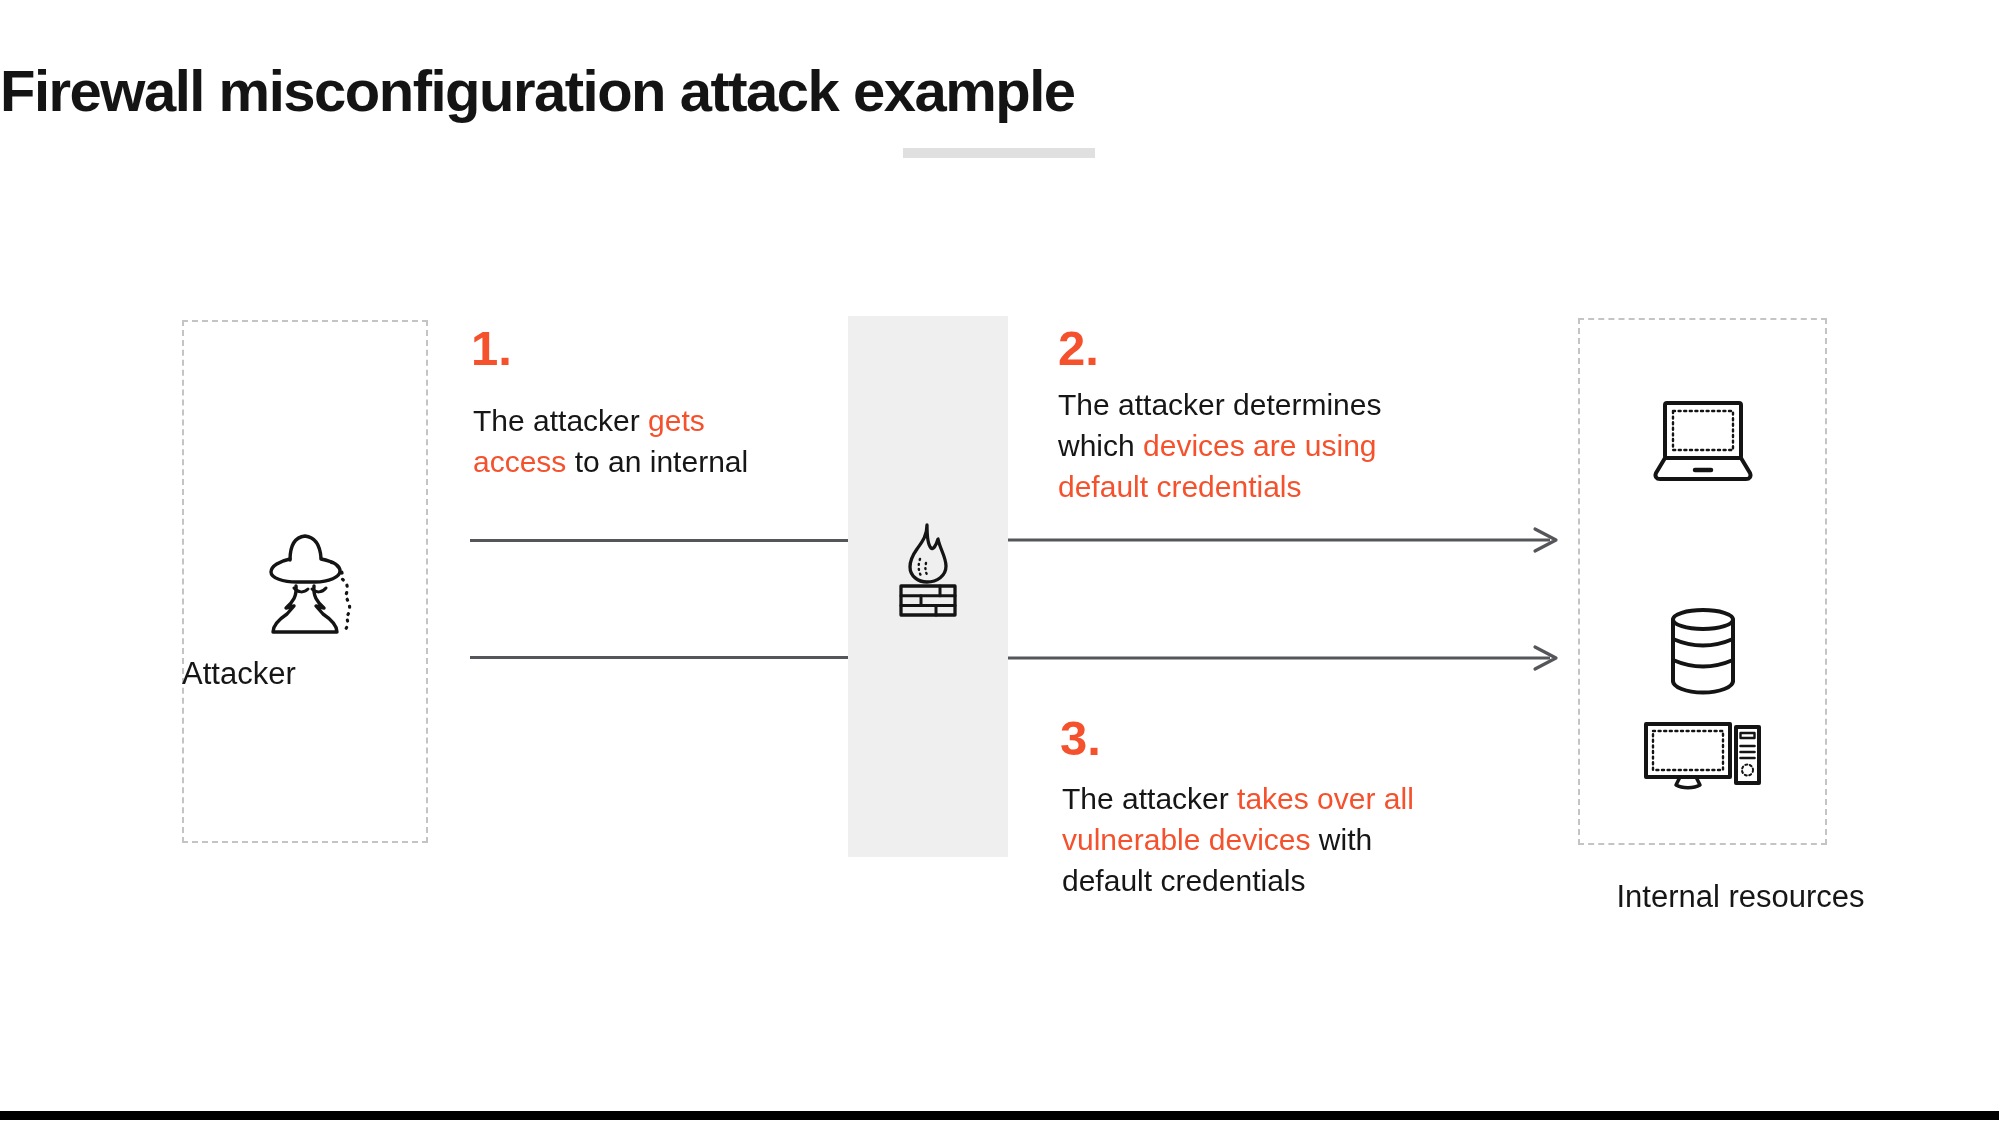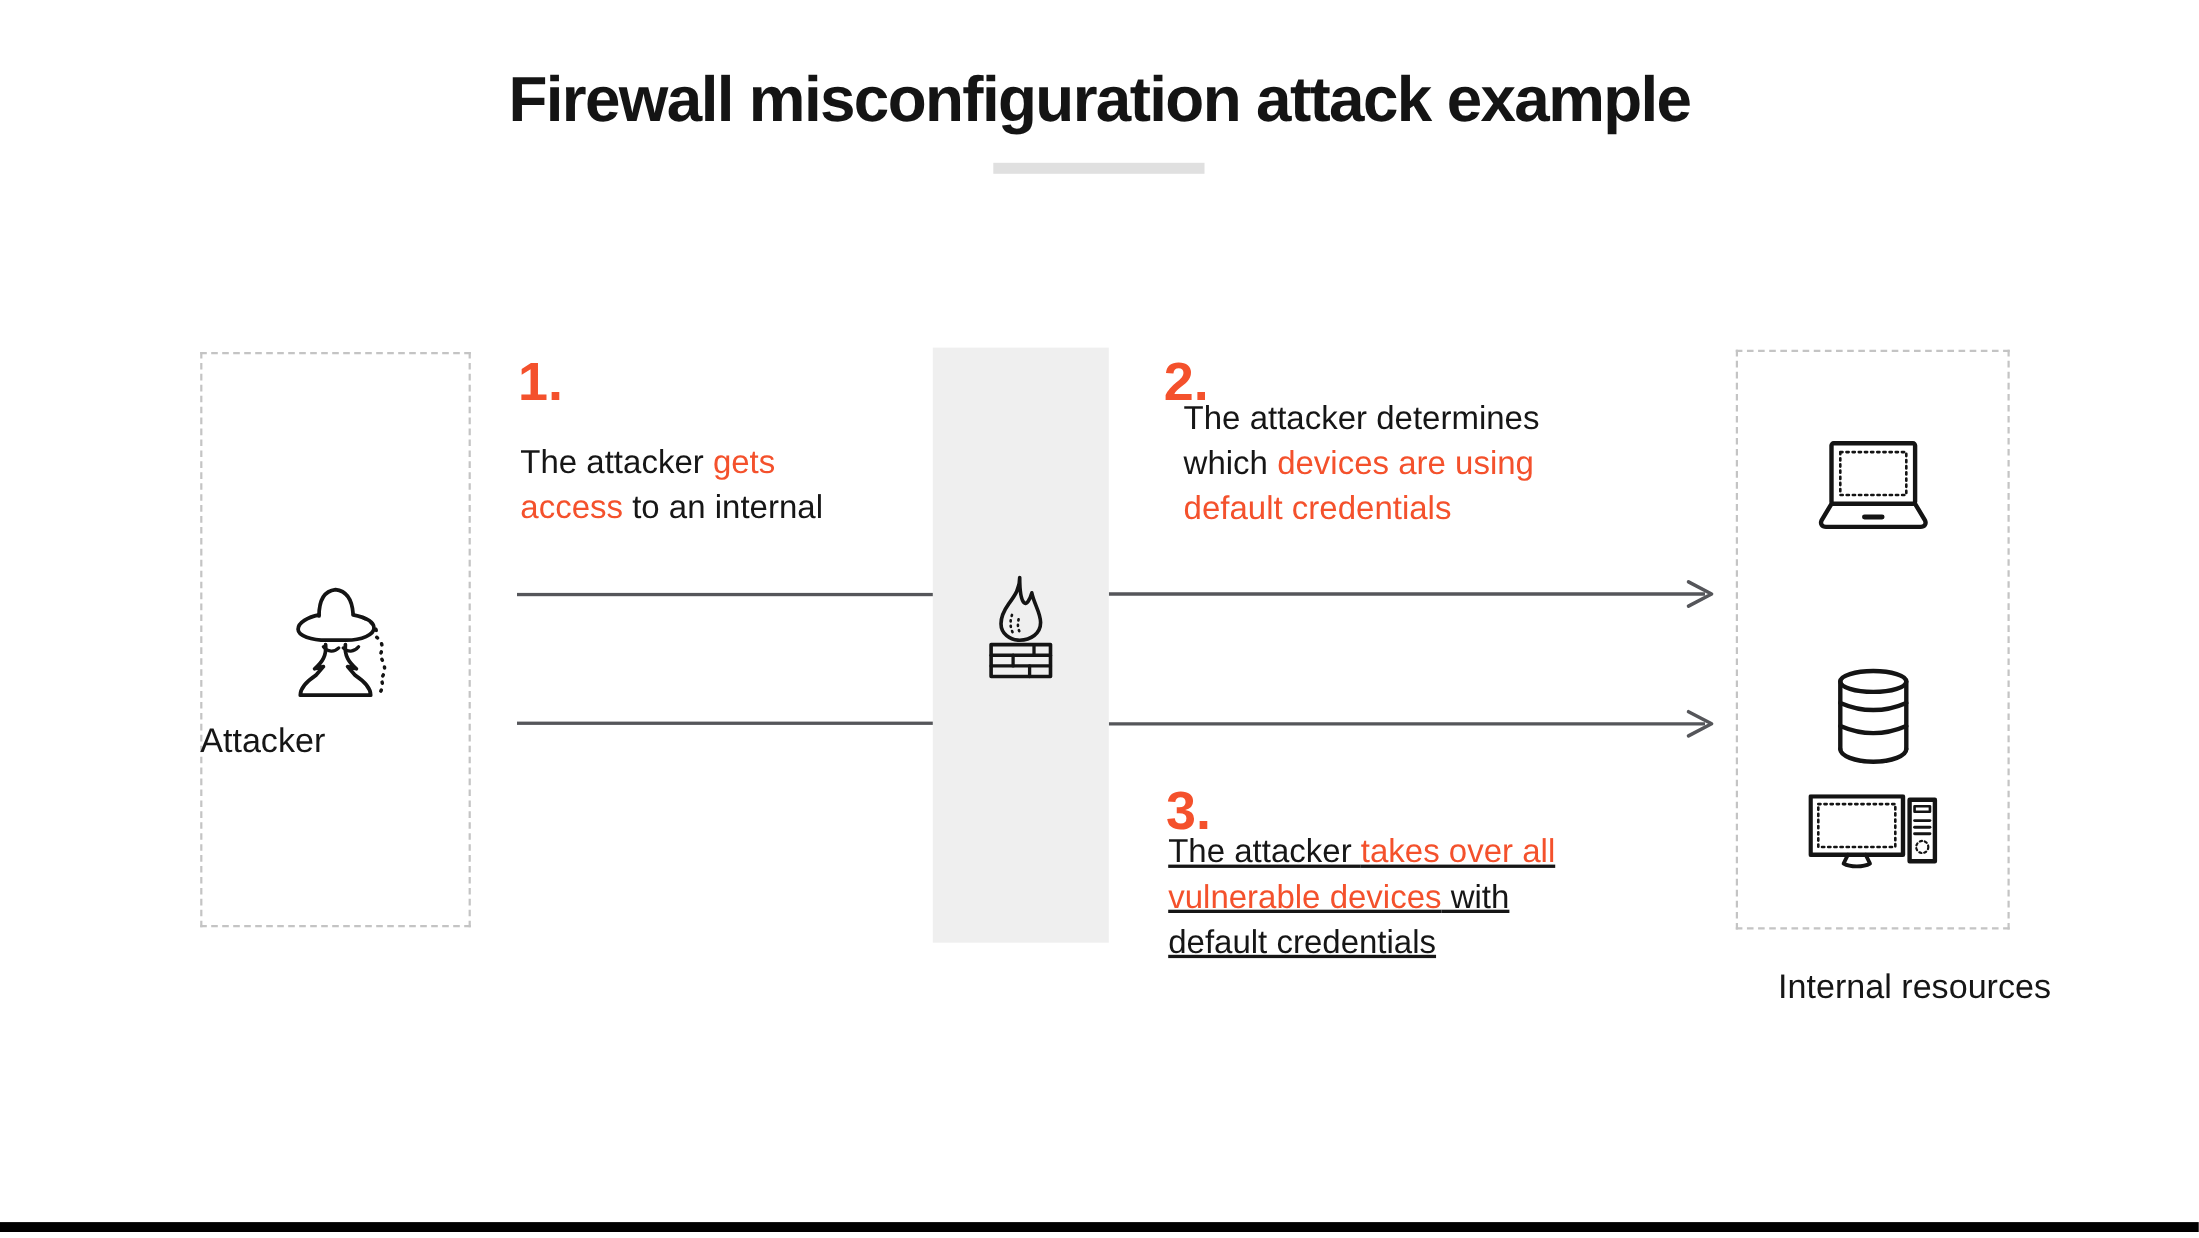--- a/index.html
+++ b/index.html
@@ -2,21 +2,21 @@
 <html><head>
 <meta charset="utf-8">
 <style>
   * { margin:0; padding:0; box-sizing:border-box; }
   html,body { background:#ffffff; }
   .stage {
     position:relative; width:1999px; height:1125px; background:#ffffff;
     font-family:"Liberation Sans","DejaVu Sans",sans-serif; color:#161616; overflow:hidden;
   }
   .title {
-    position:absolute; top:62px; left:0; width:100%; text-align:center;
+    position:absolute; top:62px; left:0; width:100%; text-align:left;
     font-size:58px; font-weight:700; letter-spacing:-1.5px; color:#141414; line-height:1;
   }
   .title-underline { position:absolute; left:903px; top:148px; width:192px; height:10px; background:#e0e0e0; }
 
   .dashed-box { position:absolute; border:2px dashed #c4c4c4; background:transparent; }
   .box-attacker  { left:182px; top:320px; width:246px; height:523px; }
   .box-resources { left:1578px; top:318px; width:249px; height:527px; }
 
   .band { position:absolute; left:848px; top:316px; width:160px; height:541px; background:#efefef; }
 
@@ -47,22 +47,22 @@
     position:absolute; font-size:49px; font-weight:700; line-height:1; color:#f4512c;
   }
   .num-1 { left:471px;  top:324px; }
   .num-2 { left:1058px; top:324px; }
   .num-3 { left:1060px; top:714px; }
 
   .step-text {
     position:absolute; font-size:30px; line-height:41px; color:#161616; white-space:nowrap;
   }
   .text-1 { left:473px;  top:384px;margin-top:16px; }
-  .text-2 { left:1058px; top:360px;margin-left:18px; }
-  .text-3 { left:1062px; top:754px;text-decoration:underline; }
+  .text-2 { left:1058px; top:384px; }
+  .text-3 { left:1062px; top:778px; }
   .step-text .o { color:#f4512c; }
 
   .footer-bar { position:absolute; left:0; top:1111px; width:100%; height:9px; background:#000000; }
 
   svg .ln { stroke:#141414; fill:none; stroke-linecap:round; stroke-linejoin:round; }
 </style>
 </head>
 <body>
 
 <div class="stage">

